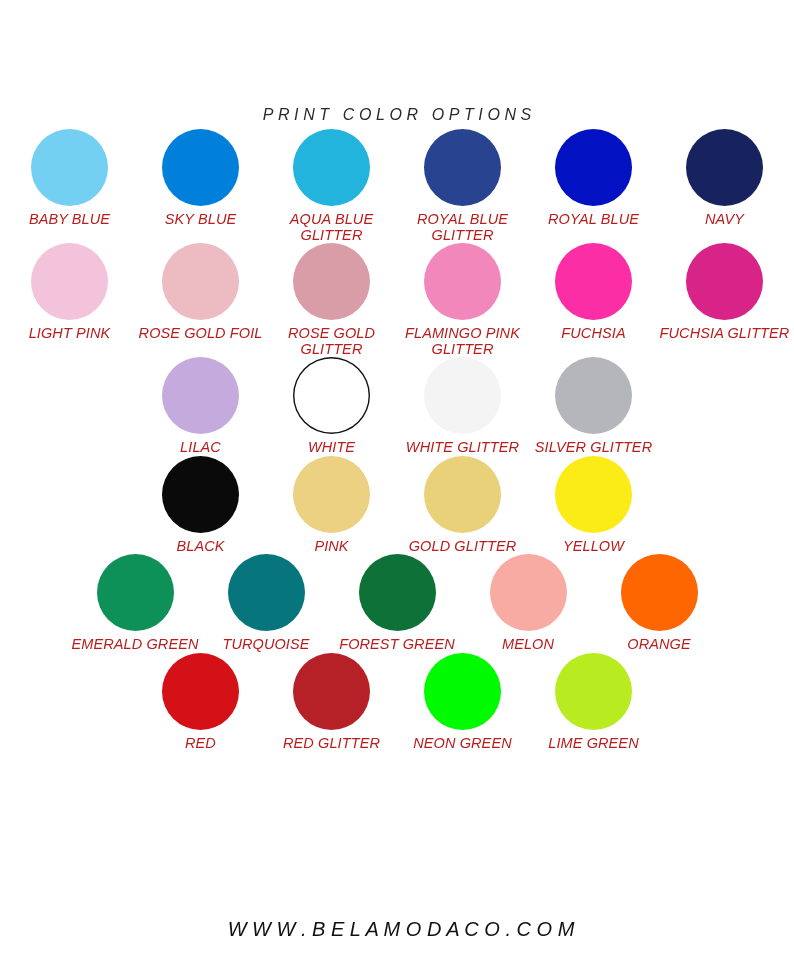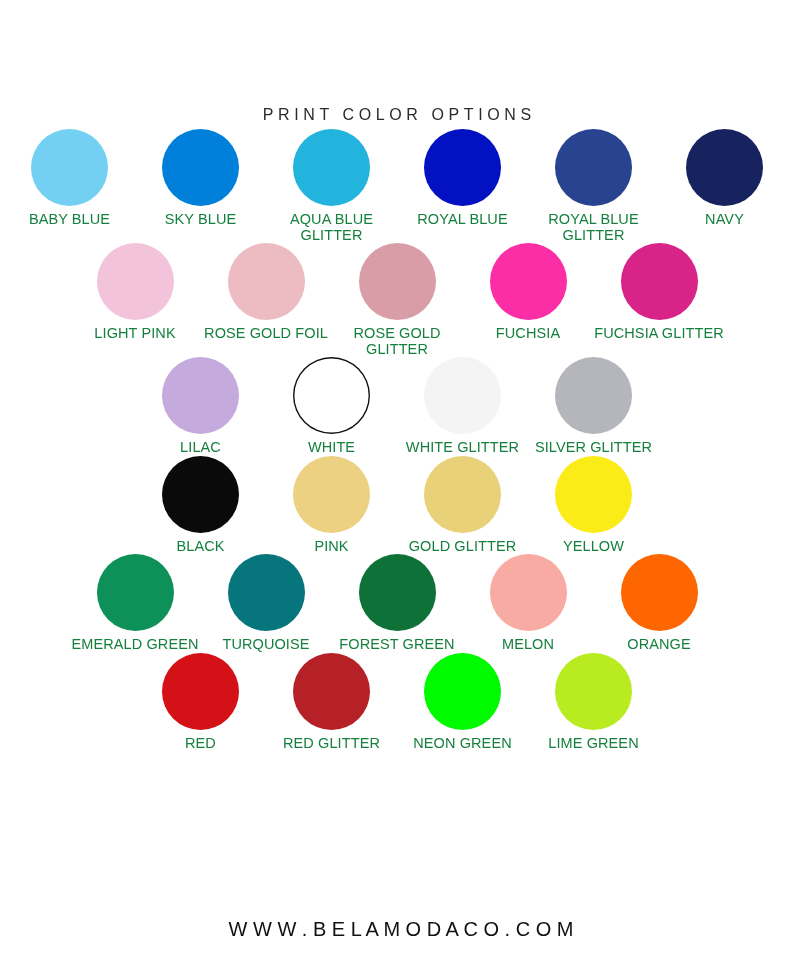--- a/index.html
+++ b/index.html
@@ -1,39 +1,39 @@
 <!DOCTYPE html>
 <html><head>
 <meta charset="utf-8">
 <style>
   html,body{margin:0;padding:0;}
   body{
     width:794px;height:953px;background:#fff;overflow:hidden;
     font-family:"Liberation Sans",sans-serif;
     -webkit-font-smoothing:antialiased;
   }
-  .page{position:relative;width:794px;height:771px;}
+  .page{position:relative;width:794px;height:771px;font-style:italic;}
 
   
   .logo-box{position:absolute;left:355px;top:15px;width:84px;height:85px;
     display:flex;flex-direction:column;align-items:center;justify-content:center;}
   .logo-l1,.logo-l2{color:#fff;font-size:17px;line-height:1.0;letter-spacing:5.2px;
      text-indent:5.2px;font-weight:400;}
   .logo-l1{margin-bottom:9px;}
 
   .title{position:absolute;left:0;right:0;top:106px;text-align:center;
     font-size:16px;letter-spacing:4.6px;text-indent:4.6px;color:#2b2b2b;font-weight:400;}
 
   
   .grid{position:absolute;left:0;top:129px;width:794px;}
   .row{display:flex;justify-content:center;}
   .cell{width:131px;display:flex;flex-direction:column;align-items:center;}
   .dot{width:77px;height:77px;border-radius:50%;position:relative;overflow:hidden;}
   .dot.outline{box-shadow:inset 0 0 0 1.4px #111;}
-  .cap{margin-top:6px;font-size:14.5px;line-height:15.5px;color:#15803d;text-align:center;
+  .cap{margin-top:6px;font-size:14.5px;line-height:15.5px;color:#b91c1c;text-align:center;
     letter-spacing:.1px;white-space:pre-line;}
 
   
   .social{position:absolute;left:0;right:0;top:869px;display:flex;justify-content:center;gap:9px;}
   .web{position:absolute;left:8px;right:0;top:918px;text-align:center;font-size:20px;
     letter-spacing:0px;color:#111;}
 </style>
 </head>
 <body>
 
@@ -52,44 +52,48 @@
         </div>
         <div class="cell">
           <div class="dot" style="background: rgb(0, 128, 218);"></div>
           <div class="cap">SKY BLUE</div>
         </div>
         <div class="cell">
           <div class="dot" style="background: rgb(34, 180, 220);"></div>
           <div class="cap">AQUA BLUE GLITTER</div>
         </div>
         <div class="cell">
+          <div class="dot" style="background: rgb(40, 67, 143);"></div>
+          <div class="cap">ROYAL BLUE GLITTER</div>
+        </div>
+        <div class="cell">
           <div class="dot" style="background: rgb(2, 17, 194);"></div>
           <div class="cap">ROYAL BLUE</div>
-        </div>
-        <div class="cell">
-          <div class="dot" style="background: rgb(40, 67, 143);"></div>
-          <div class="cap">ROYAL BLUE GLITTER</div>
         </div>
         <div class="cell">
           <div class="dot" style="background: rgb(23, 35, 94);"></div>
           <div class="cap">NAVY</div>
         </div>
       </div>
       <div class="row">
         <div class="cell">
           <div class="dot" style="background: rgb(243, 195, 220);"></div>
           <div class="cap">LIGHT PINK</div>
         </div>
         <div class="cell">
           <div class="dot" style="background: rgb(236, 188, 194);"></div>
           <div class="cap">ROSE GOLD FOIL</div>
         </div>
         <div class="cell">
           <div class="dot" style="background: rgb(217, 157, 168);"></div>
           <div class="cap">ROSE GOLD GLITTER</div>
+        </div>
+        <div class="cell">
+          <div class="dot" style="background: rgb(242, 135, 187);"></div>
+          <div class="cap">FLAMINGO PINK GLITTER</div>
         </div>
         <div class="cell">
           <div class="dot" style="background: rgb(252, 46, 165);"></div>
           <div class="cap">FUCHSIA</div>
         </div>
         <div class="cell">
           <div class="dot" style="background: rgb(216, 36, 136);"></div>
           <div class="cap">FUCHSIA GLITTER</div>
         </div>
       </div>

